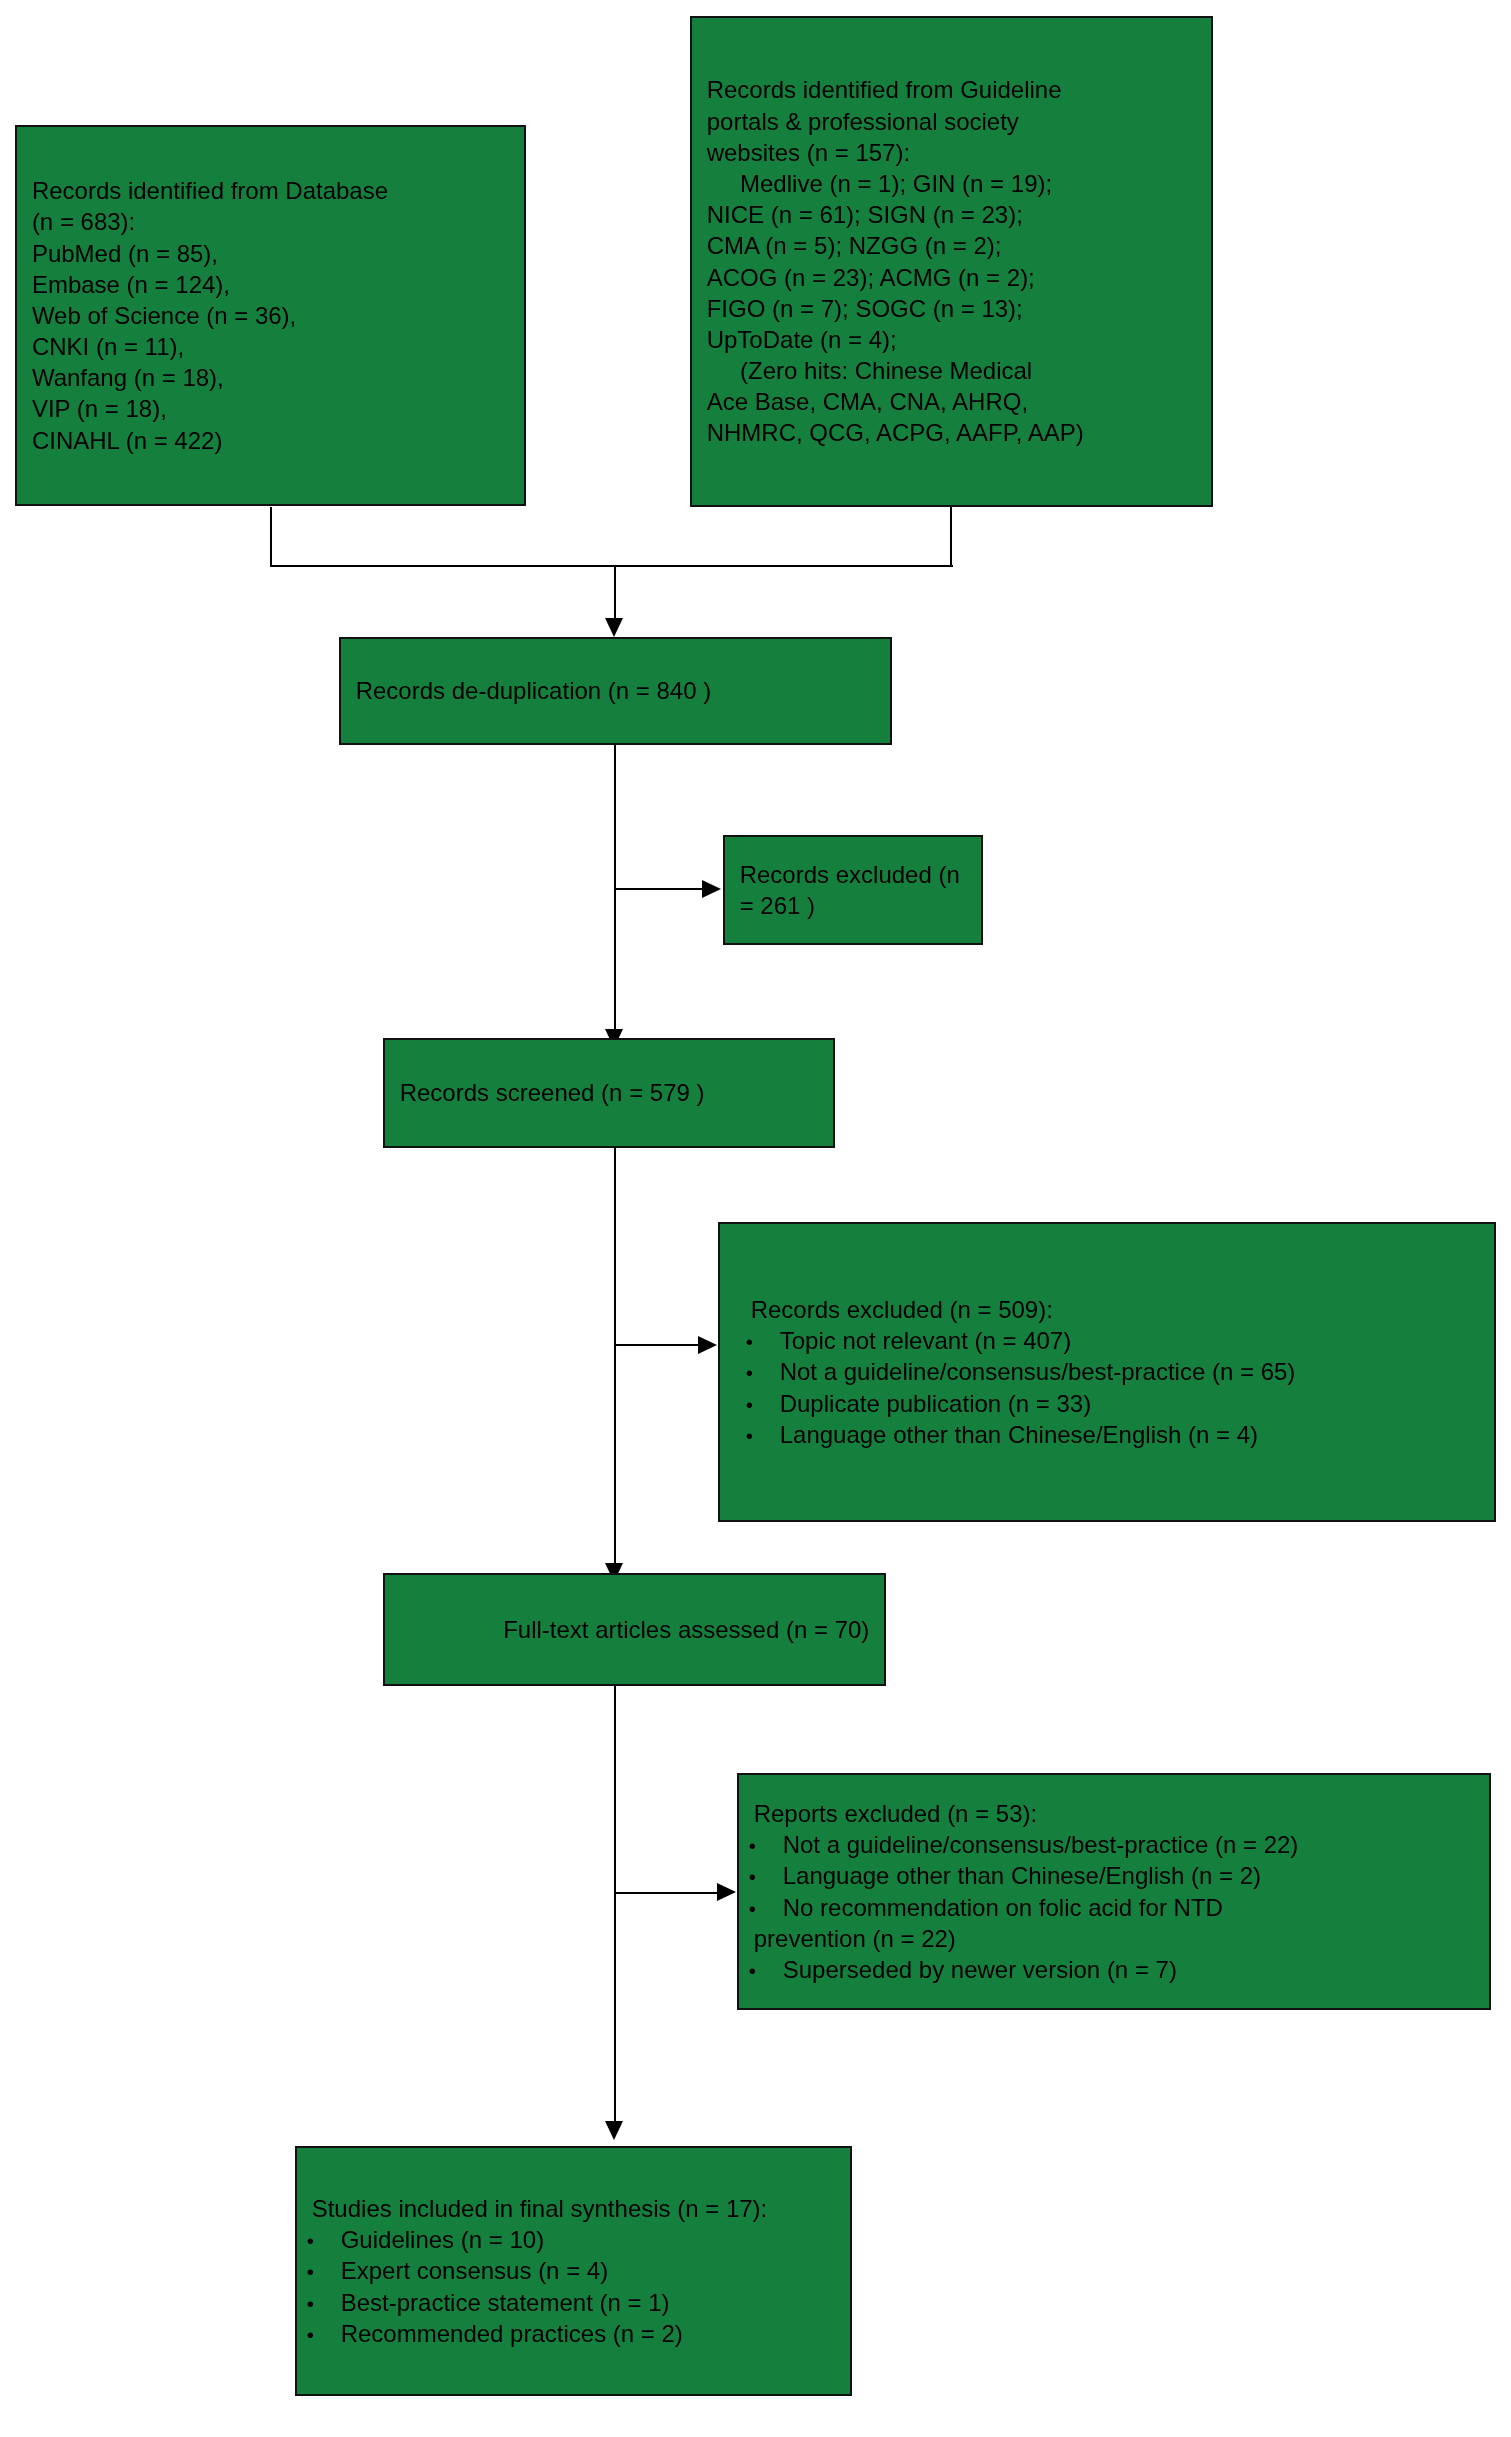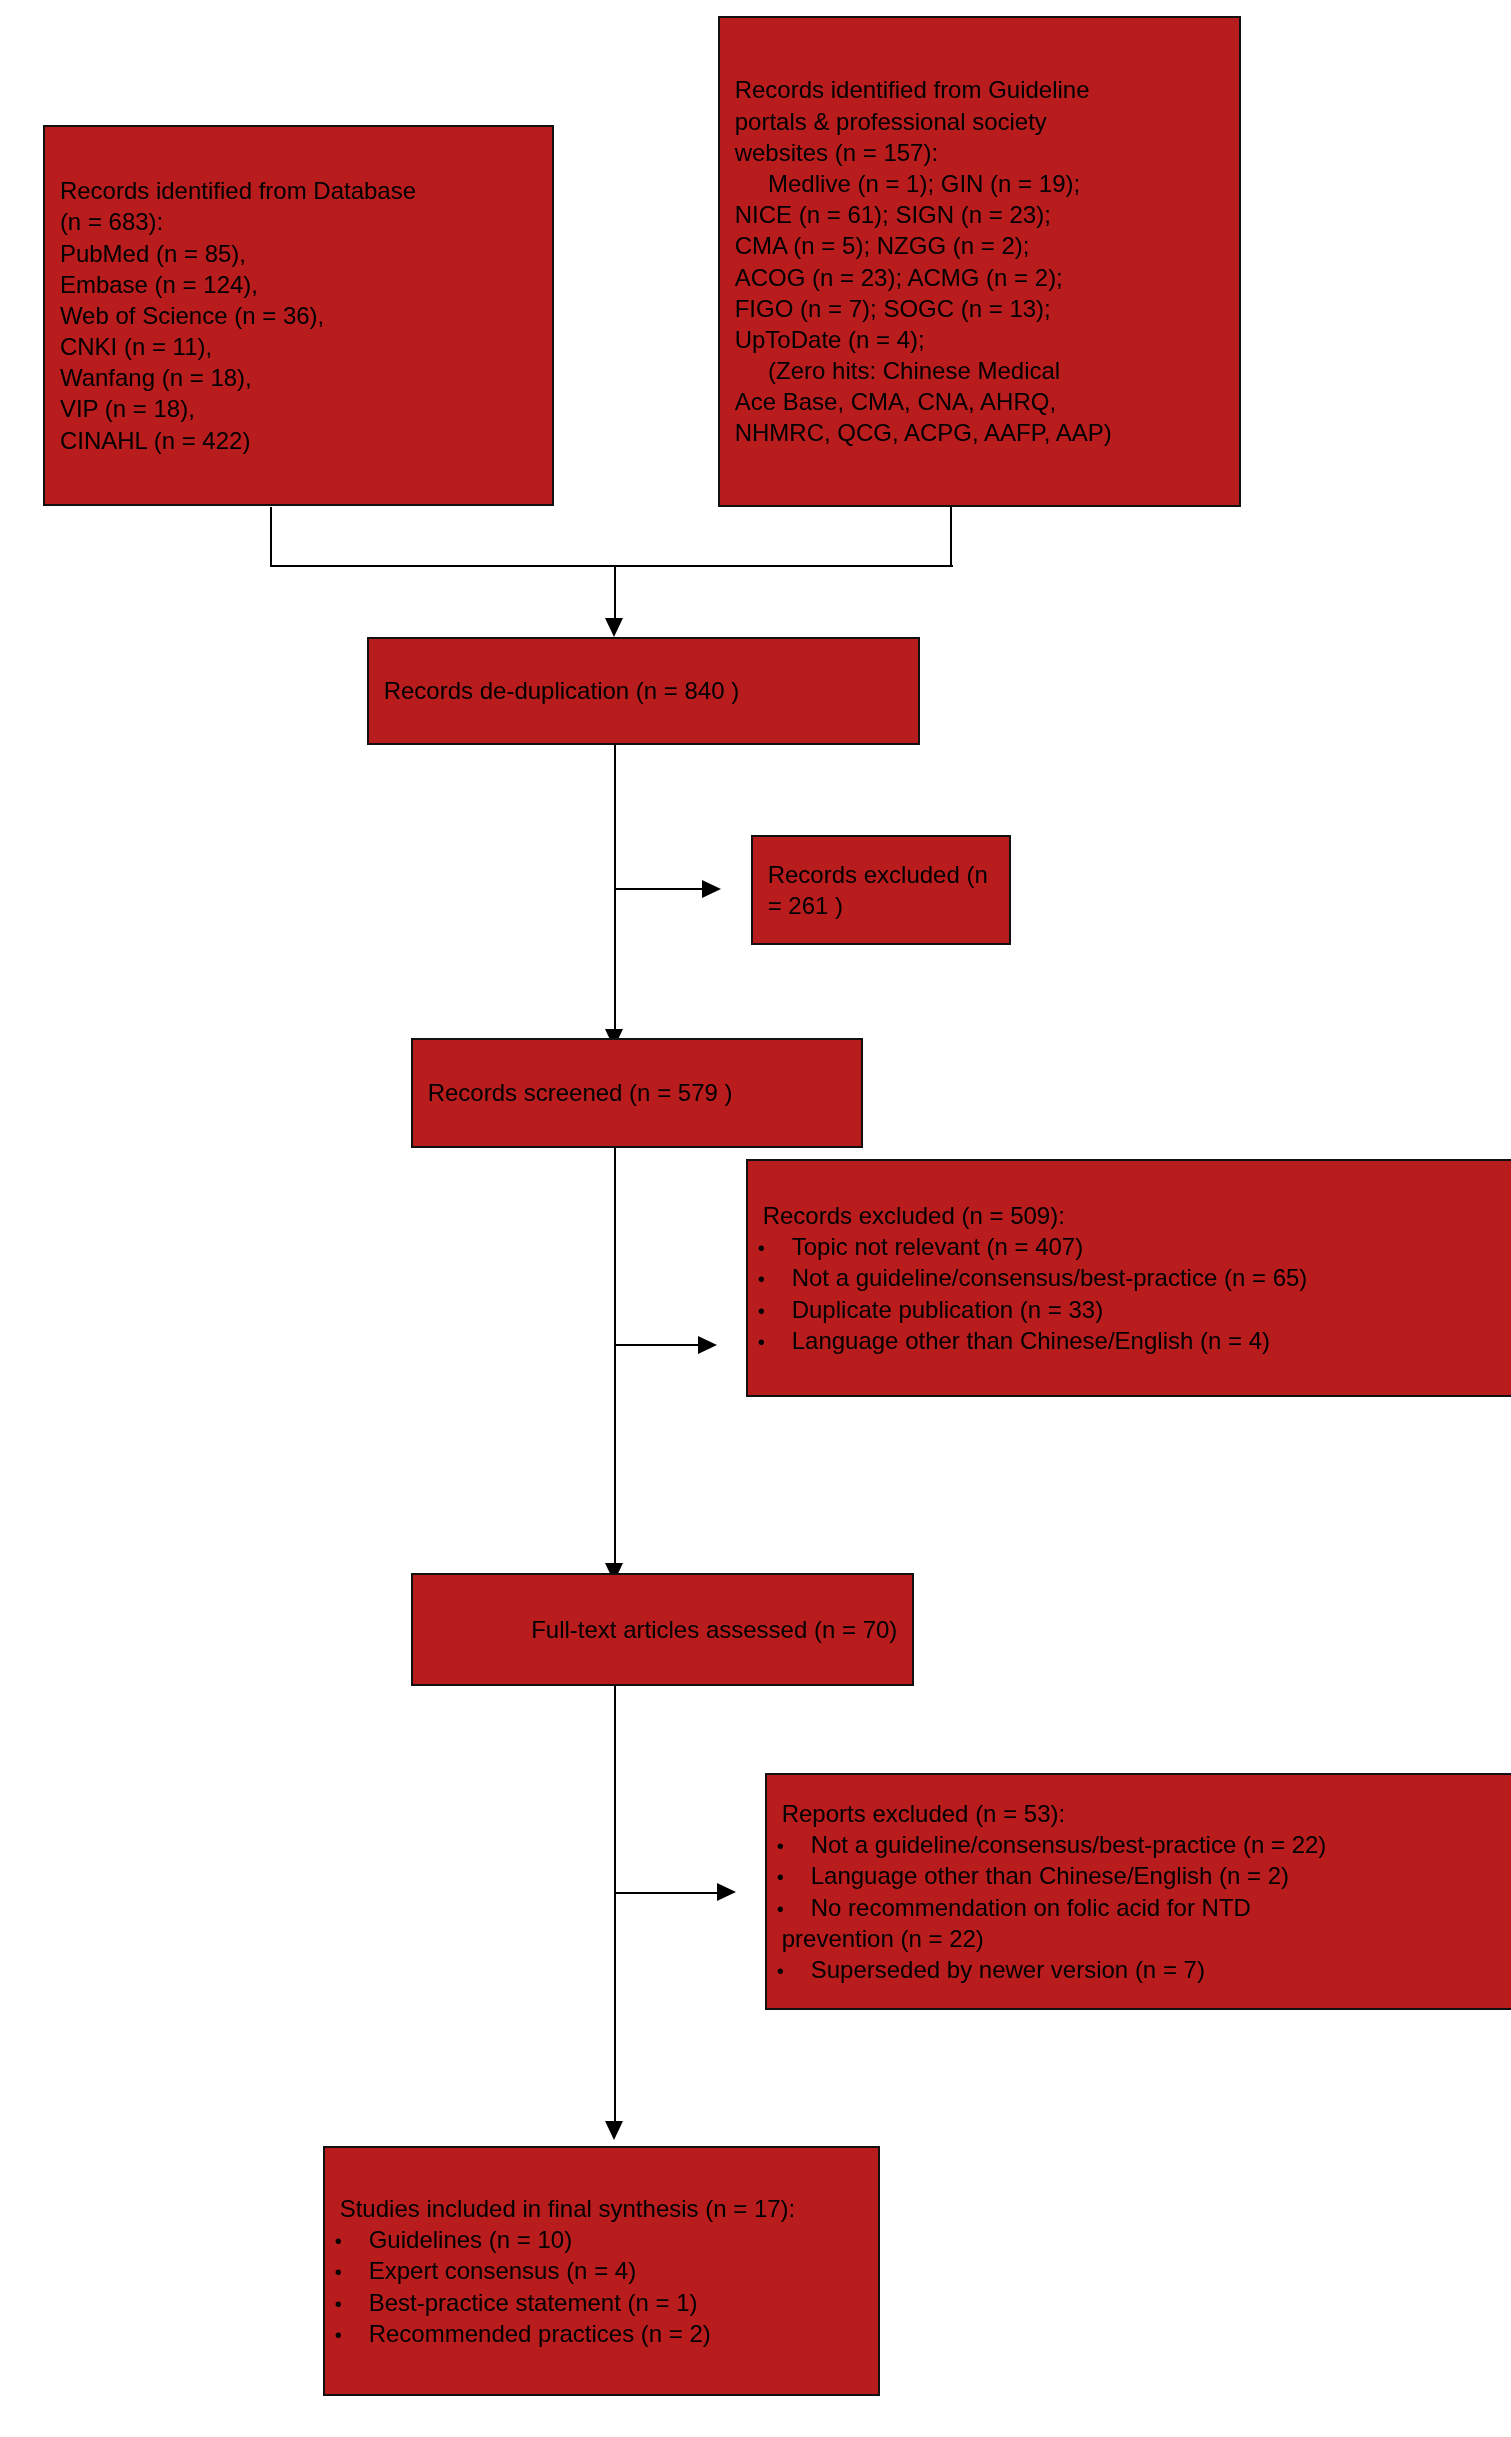--- a/index.html
+++ b/index.html
@@ -13,25 +13,24 @@
     width: 1512px;
     height: 2438px;
     background: #ffffff;
     font-family: "Liberation Sans", "DejaVu Sans", sans-serif;
     overflow: hidden;
   }
   .box {
     position: absolute;
     box-sizing: border-box;
     border: 2.3px solid #111111;
-    background: #b91c1c;
+    background: #15803d;
     display: flex;
     align-items: center;
     z-index: 3;
-    margin-left: 28px;
   }
   .box-inner {
     width: 100%;
     padding: 0 14.7px;
   }
   .txt {
     font-size: 24px;
     line-height: 1.30;
     color: #000000;
     white-space: pre-wrap;
@@ -145,21 +144,21 @@
       <div class="txt">Records screened (n = 579 )</div>
     </div>
   </div>
 
   <div class="conn vline" style="left:614px; top:1148px; height:422px;"></div>
   <div class="arrow-down" style="left:605px; top:1563px;"></div>
 
   <div class="conn hline" style="left:614px; top:1344px; width:86px;"></div>
   <div class="arrow-right" style="left:698px; top:1336px;"></div>
 
-  <div class="box" style="left:718px; top:1159px; width:778px; height:238px;">
+  <div class="box" style="left:718px; top:1222px; width:778px; height:300px;padding-left:16px;">
     <div class="box-inner">
       <div class="txt">Records excluded (n = 509):</div>
       <ul class="bullets">
         <li>Topic not relevant (n = 407)</li>
         <li>Not a guideline/consensus/best-practice (n = 65)</li>
         <li>Duplicate publication (n = 33)</li>
         <li>Language other than Chinese/English (n = 4)</li>
       </ul>
     </div>
   </div>

